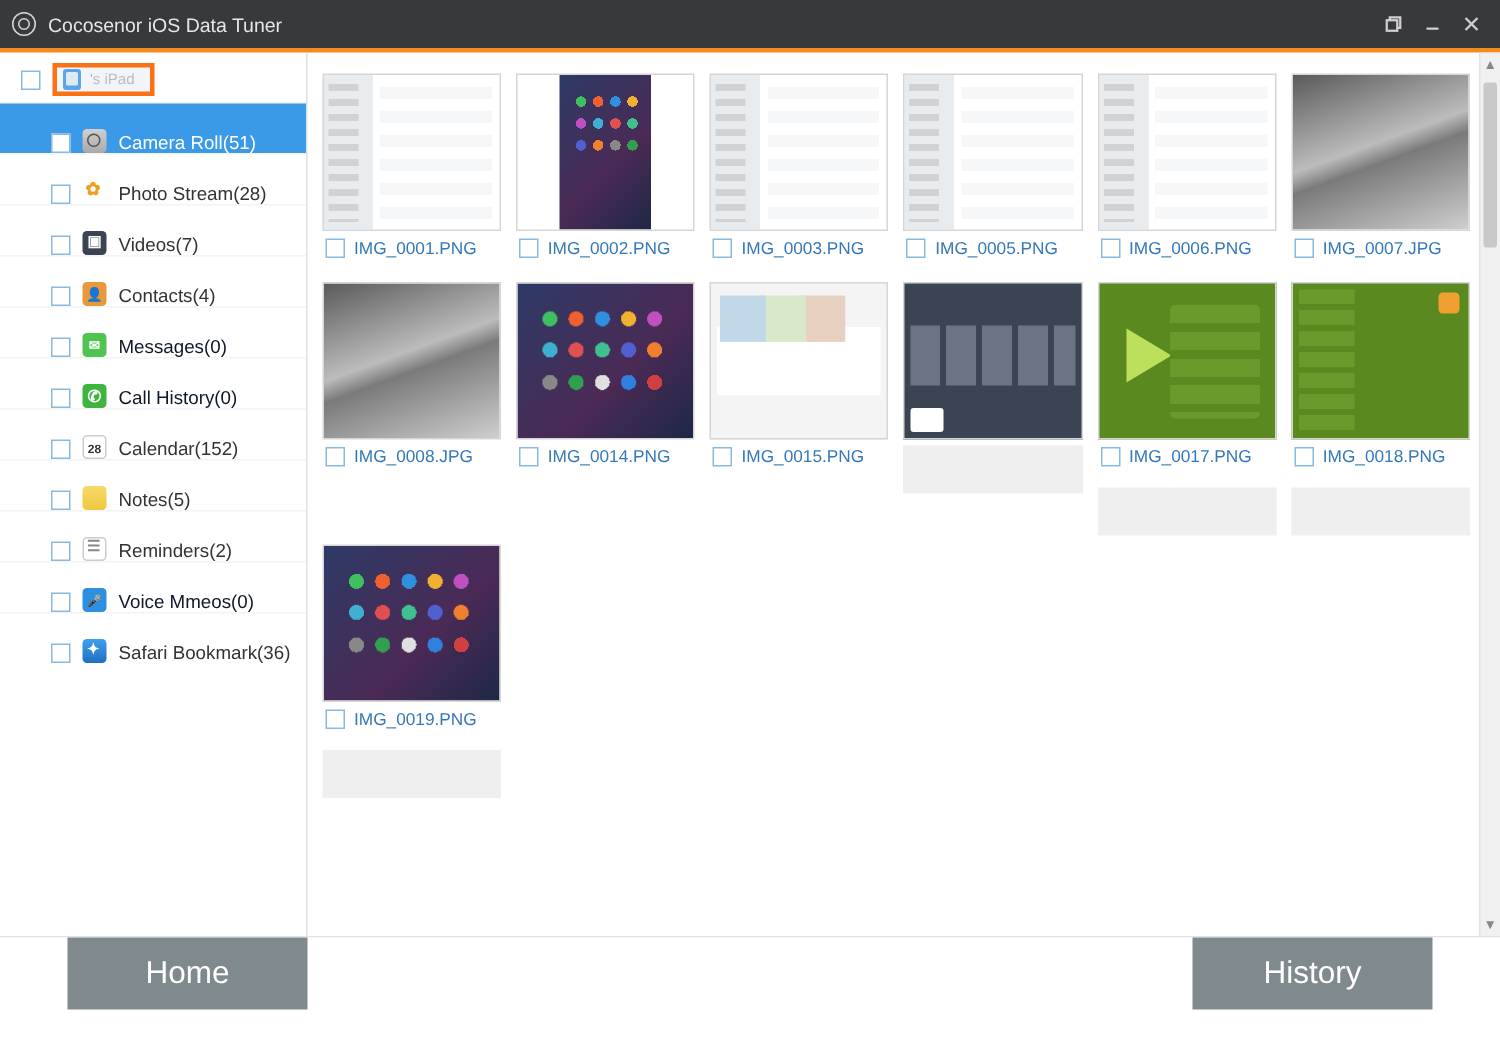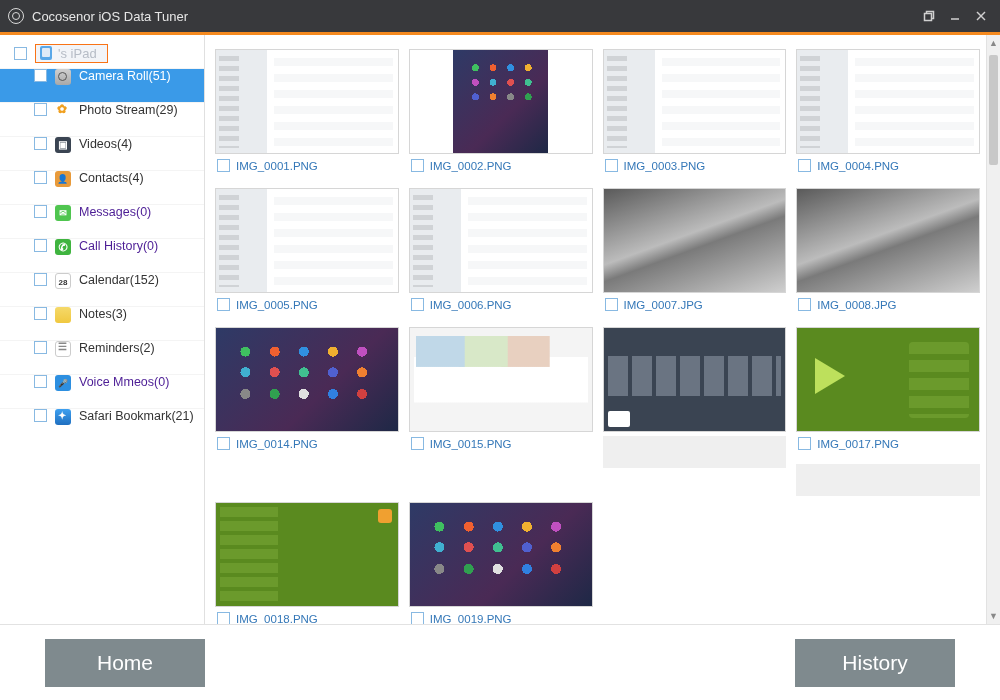--- a/index.html
+++ b/index.html
@@ -12,28 +12,28 @@
   .titlebar .spacer { flex:1; }
   .titlebar .winbtn { width:26px; height:22px; display:flex; align-items:center; justify-content:center; color:#e0e0e0; cursor:pointer; font-size:14px; }
   .titlebar .winbtn svg { width:12px; height:12px; fill:none; stroke:#d0d0d0; stroke-width:1.5; }
 
   .accent { height:3px; background:#f58a1f; }
 
   .body { display:flex; height:calc(700px - 32px - 3px - 75px); border-bottom:1px solid #e2e2e2; }
 
   .sidebar { width:205px; border-right:1px solid #e0e0e0; overflow:hidden; padding-top:3px; }
   .device-row { display:flex; align-items:center; height:30px; padding-left:14px; gap:8px; }
-  .device-chip { display:inline-flex; align-items:center; gap:6px; background:#f2f4f8; border:1px solid #f97316; padding:1px 10px 1px 4px; font-size:13px; color:#b6bcc6; }
+  .device-chip { display:inline-flex; align-items:center; gap:6px; background:#f2f4f8; border:3px solid #f97316; padding:1px 10px 1px 4px; font-size:10px; color:#b6bcc6; }
   .device-chip .ipad { width:12px; height:14px; background:#59a7e8; border-radius:2px; position:relative; }
   .device-chip .ipad::after { content:""; position:absolute; left:2px; top:2px; right:2px; bottom:3px; background:#dfeaf7; border-radius:1px; }
 
-  .cat { display:flex; align-items:flex-start; height:34px; padding-left:34px; gap:8px; font-size:12.5px; color:#333; border-top:1px solid #f4f4f4; cursor:pointer; }
+  .cat { display:flex; align-items:flex-end; height:34px; padding-left:34px; gap:8px; font-size:12.5px; color:#333; border-top:1px solid #f4f4f4; cursor:pointer; }
   .cat.selected { background:#3a9ae8; color:#fff; }
   .cat .chk { width:13px; height:13px; border:1px solid #88b9e2; background:#fff; flex-shrink:0; }
-  .cat.disabled { color:#4c1d95; }
+  .cat.disabled { color:#0f172a; }
   .cat .icon { width:16px; height:16px; display:flex; align-items:center; justify-content:center; flex-shrink:0; border-radius:3px; font-size:10px; color:#fff; font-weight:bold; }
   .cat .label { white-space:nowrap; }
 
   .icon-camera { background:linear-gradient(#d0d0d0,#a8a8a8); position:relative; }
   .icon-camera::after { content:""; position:absolute; width:7px; height:7px; border:1.5px solid #555; border-radius:50%; left:3px; top:3px; }
   .icon-photostream { background:#fff; position:relative; }
   .icon-photostream::after { content:"✿"; position:absolute; left:2px; top:-1px; font-size:12px; color:#f0a020; }
   .icon-videos { background:#3a4452; }
   .icon-videos::after { content:"▣"; color:#fff; font-size:10px; position:relative; top:-1px; }
   .icon-contacts { background:#e89a3a; }
@@ -48,32 +48,32 @@
   .icon-notes { background:linear-gradient(#f5d96a,#f0c840); }
   .icon-reminders { background:#fff; border:1px solid #ccc; position:relative; }
   .icon-reminders::after { content:"☰"; position:absolute; left:2px; top:-1px; font-size:10px; color:#888; }
   .icon-voice { background:#2d8fe0; border-radius:50%; }
   .icon-voice::after { content:"🎤"; font-size:8px; }
   .icon-safari { background:linear-gradient(#3ea0f0,#1f6fc0); border-radius:4px; position:relative; }
   .icon-safari::after { content:"✦"; font-size:10px; position:absolute; left:3px; top:1px; }
 
   .gallery-wrap { flex:1; position:relative; overflow:hidden; }
   .gallery { position:absolute; inset:0 14px 0 0; overflow:hidden; padding:14px 6px 0 10px; }
-  .grid { display:grid; grid-template-columns:repeat(4,1fr); column-gap:10px; row-gap:6px; }
+  .grid { display:grid; grid-template-columns:repeat(6,1fr); column-gap:10px; row-gap:6px; }
   .tile { display:flex; flex-direction:column; }
   .thumb { width:100%; height:105px; border:1px solid #d6d6d6; background:#f6f6f6; position:relative; overflow:hidden; }
   .caption { display:flex; align-items:center; gap:6px; padding:5px 1px 10px 2px; font-size:11.5px; color:#3578b8; }
   .caption .chk { width:13px; height:13px; border:1px solid #88b9e2; background:#fff; flex-shrink:0; }
   .placeholder { height:32px; background:#efefef; margin-top:4px; }
 
   .scroll-track { position:absolute; right:0; top:0; bottom:0; width:14px; background:#f0f0f0; border-left:1px solid #e2e2e2; }
   .scroll-arrow { height:16px; display:flex; align-items:center; justify-content:center; color:#888; font-size:9px; cursor:pointer; }
   .scroll-thumb { position:absolute; left:2px; right:2px; top:20px; height:110px; background:#c8c8c8; border-radius:2px; cursor:pointer; }
 
-  .footer { height:75px; display:flex; align-items:center; padding:0 45px; background:#fff; }
+  .footer { height:75px; display:flex; align-items:flex-start; padding:0 45px; background:#fff; }
   .footer .spacer { flex:1; }
   .btn { height:48px; min-width:160px; padding:0 28px; background:#7f8a8e; color:#fff; font-size:21px; display:flex; align-items:center; justify-content:center; cursor:pointer; font-weight:400; }
 
   
   .th-settings { background:linear-gradient(to right,#e9ecef 0 28%,#fff 28% 100%); }
   .th-settings::before { content:""; position:absolute; left:3px; top:6px; width:20px; height:92px; background:repeating-linear-gradient(#d0d3d6 0 5px,#e9ecef 5px 10px); }
   .th-settings::after { content:""; position:absolute; left:32%; top:8px; right:5px; height:88px; background:repeating-linear-gradient(#f6f7f8 0 8px,#fff 8px 16px); }
   .th-settings.green::after { background:repeating-linear-gradient(#f6f7f8 0 8px,#fff 8px 16px),linear-gradient(90deg,transparent 90%,#3fc060 90%); }
   .th-ipadhome { background:linear-gradient(135deg,#2e3a66,#4a2a55 60%,#1e2846); }
   .th-ipadhome::after { content:""; position:absolute; left:10px; right:10px; top:12px; bottom:14px; background:
@@ -165,26 +165,26 @@
     </div>
     <div id="sidebar-list">
         <div class="cat selected">
           <span class="chk"></span>
           <span class="icon icon-camera"></span>
           <span class="label">Camera Roll(51)</span>
         </div>
         <div class="cat">
           <span class="chk"></span>
           <span class="icon icon-photostream"></span>
-          <span class="label">Photo Stream(29)</span>
+          <span class="label">Photo Stream(28)</span>
         </div>
         <div class="cat">
           <span class="chk"></span>
           <span class="icon icon-videos"></span>
-          <span class="label">Videos(4)</span>
+          <span class="label">Videos(7)</span>
         </div>
         <div class="cat">
           <span class="chk"></span>
           <span class="icon icon-contacts"></span>
           <span class="label">Contacts(4)</span>
         </div>
         <div class="cat disabled">
           <span class="chk"></span>
           <span class="icon icon-messages"></span>
           <span class="label">Messages(0)</span>
@@ -195,36 +195,36 @@
           <span class="label">Call History(0)</span>
         </div>
         <div class="cat">
           <span class="chk"></span>
           <span class="icon icon-calendar"></span>
           <span class="label">Calendar(152)</span>
         </div>
         <div class="cat">
           <span class="chk"></span>
           <span class="icon icon-notes"></span>
-          <span class="label">Notes(3)</span>
+          <span class="label">Notes(5)</span>
         </div>
         <div class="cat">
           <span class="chk"></span>
           <span class="icon icon-reminders"></span>
           <span class="label">Reminders(2)</span>
         </div>
         <div class="cat disabled">
           <span class="chk"></span>
           <span class="icon icon-voice"></span>
           <span class="label">Voice Mmeos(0)</span>
         </div>
         <div class="cat">
           <span class="chk"></span>
           <span class="icon icon-safari"></span>
-          <span class="label">Safari Bookmark(21)</span>
+          <span class="label">Safari Bookmark(36)</span>
         </div>
       </div>
   </div>
 
   <div class="gallery-wrap">
     <div class="gallery">
       <div class="grid" id="gallery-grid">
           <div class="tile">
             <div class="thumb th-settings"></div>
             <div class="caption">
@@ -237,27 +237,20 @@
             <div class="caption">
               <span class="chk"></span>
               <span>IMG_0002.PNG</span>
             </div>
           </div>
           <div class="tile">
             <div class="thumb th-settings green"></div>
             <div class="caption">
               <span class="chk"></span>
               <span>IMG_0003.PNG</span>
-            </div>
-          </div>
-          <div class="tile">
-            <div class="thumb th-settings"></div>
-            <div class="caption">
-              <span class="chk"></span>
-              <span>IMG_0004.PNG</span>
             </div>
           </div>
           <div class="tile">
             <div class="thumb th-settings green"></div>
             <div class="caption">
               <span class="chk"></span>
               <span>IMG_0005.PNG</span>
             </div>
           </div>
           <div class="tile">

